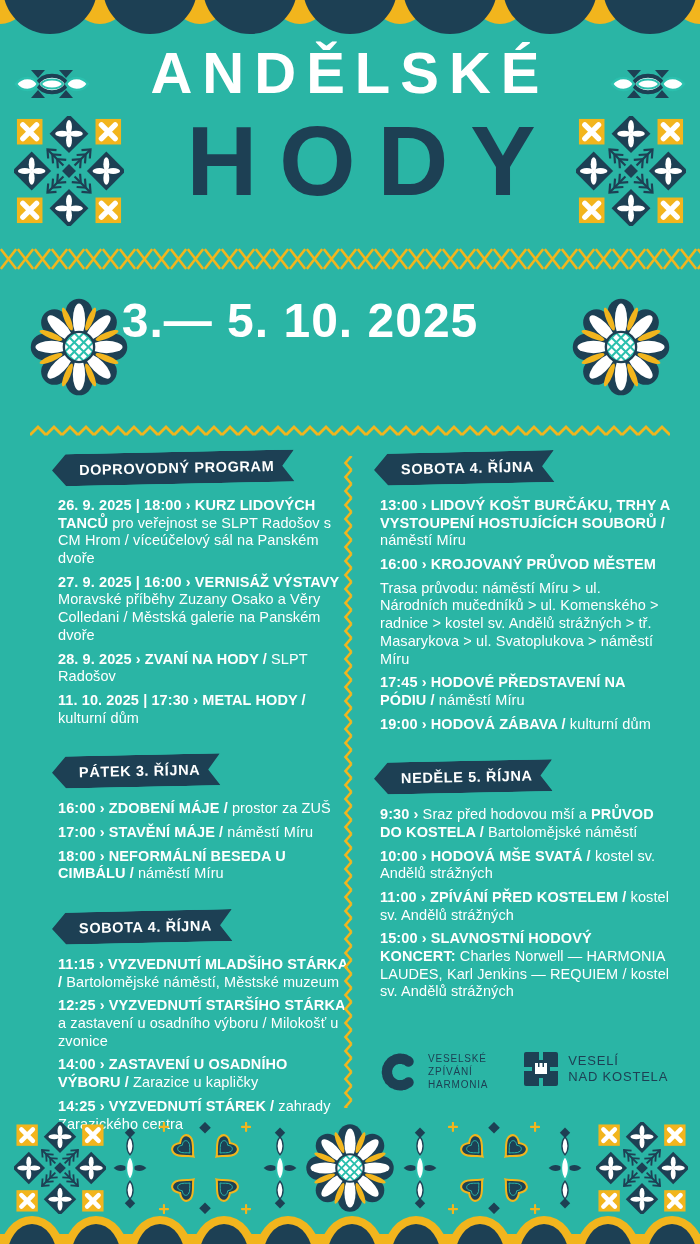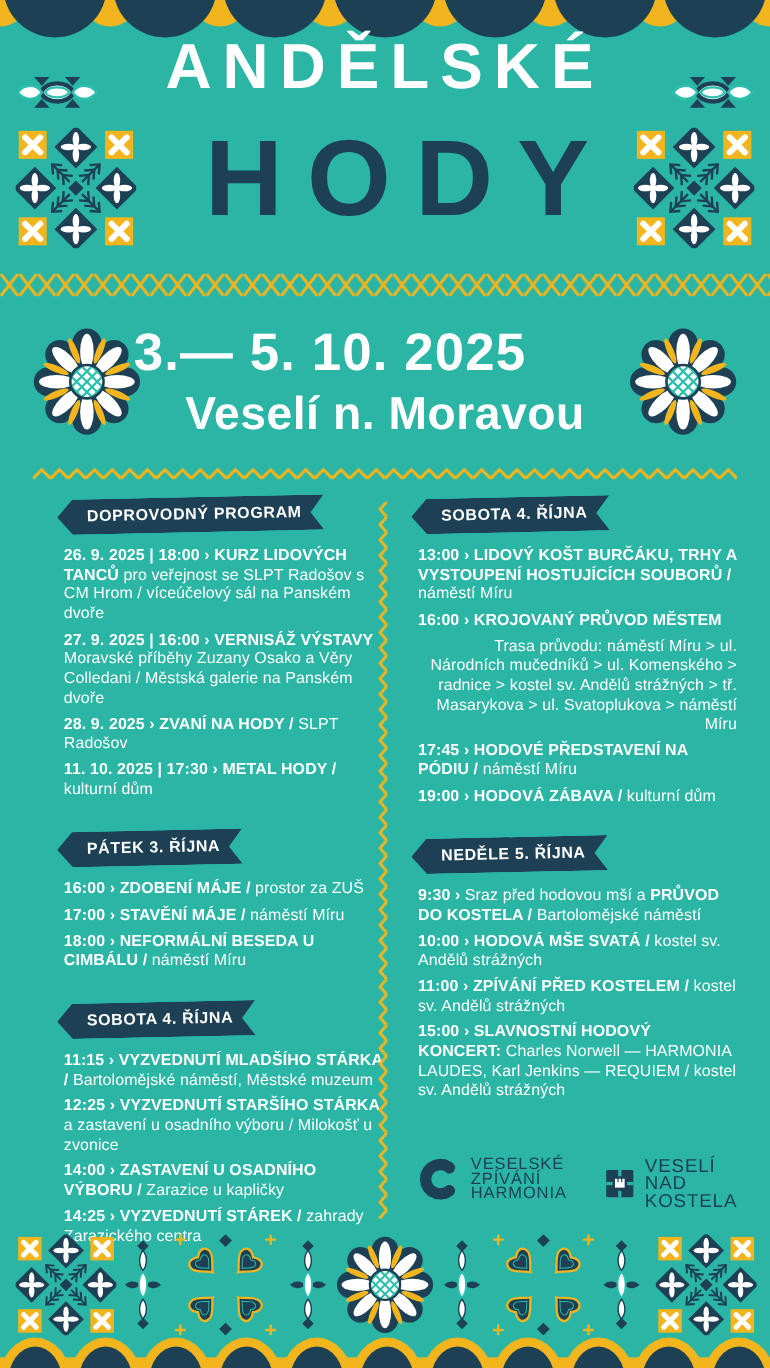--- a/index.html
+++ b/index.html
@@ -4,21 +4,21 @@
 <style>
   html,body{margin:0;padding:0;background:#fff;}
   .poster{
     position:relative;width:700px;height:1244px;overflow:hidden;
     background:#2AB5A5;
     font-family:"Liberation Sans", sans-serif;
   }
   .abs{position:absolute;}
   
   .title-1{
-    position:absolute;top:32px;left:0;width:700px;text-align:center;
+    position:absolute;top:44px;left:0;width:700px;text-align:center;
     font-size:58px;font-weight:700;color:#FFFFFF;letter-spacing:10px;line-height:1;
   }
   .title-2{
     position:absolute;top:112px;left:0;width:700px;text-align:center;
     font-size:98px;font-weight:700;color:#1D4054;letter-spacing:22px;line-height:1;padding-left:22px;
   }
   .date-range{
     position:absolute;top:297px;left:0;width:600px;text-align:center;
     font-size:48px;font-weight:700;color:#FFFFFF;letter-spacing:1px;line-height:1;
   }
@@ -34,26 +34,26 @@
     display:inline-block;background:#1D4054;color:#FFFFFF;
     font-size:14.5px;font-weight:700;letter-spacing:0.6px;
     height:32px;line-height:32px;padding:0 20px 0 27px;
     clip-path:polygon(0 50%,14px 0,100% 0,calc(100% - 12px) 50%,100% 100%,14px 100%);
     transform:rotate(-1.2deg);
     margin:22px 0 13px -6px;
   }
   .badge:first-child{margin-top:0;}
   .item{margin:0 0 6px 0;font-size:14.5px;line-height:1.22;letter-spacing:0.1px;}
   .item .b{font-weight:700;}
-  .item.plain{margin-top:0;text-align:right;}
+  .item.plain{margin-top:0;}
   
   .logos{position:absolute;left:380px;top:1052px;width:300px;display:flex;gap:36px;align-items:flex-start;}
   .logo{display:flex;gap:10px;align-items:center;}
-  .logo-text{color:#1D4054;font-size:15px;line-height:13px;letter-spacing:0.8px;font-weight:400;}
-  .logo-text.big{font-size:17px;line-height:16px;}
+  .logo-text{color:#1D4054;font-size:10px;line-height:13px;letter-spacing:0.8px;font-weight:400;}
+  .logo-text.big{font-size:13px;line-height:16px;}
 </style>
 </head>
 <body>
 
 <div class="poster">
 
   <svg width="0" height="0" style="position:absolute" aria-hidden="true">
     <defs>
       <symbol id="orn-eye" viewBox="0 0 76 36">
         <path d="M23,18 C29,7 47,7 53,18 C47,29 29,29 23,18 Z" fill="#FFFFFF" stroke="#1D4054" stroke-width="4"></path>
@@ -308,21 +308,20 @@
     <rect width="700" height="22" fill="url(#xst)"></rect>
   </svg>
 
   <svg class="abs" style="left:26px;top:294px" width="106" height="106">
       <use href="#orn-flower"></use>
     </svg>
   <svg class="abs" style="left:568px;top:294px" width="106" height="106">
       <use href="#orn-flower"></use>
     </svg>
   <div class="date-range">3.— 5. 10. 2025</div>
-  <div class="city-name">Veselí n. Moravou</div>
 
   <svg class="abs" style="left:30px;top:424px" width="640" height="14">
     <defs>
       <pattern id="zzh" width="16" height="14" patternUnits="userSpaceOnUse">
         <path d="M0,11 L8,3 L16,11" stroke="#F2B51D" stroke-width="2.8" fill="none"></path>
       </pattern>
     </defs>
     <rect width="640" height="14" fill="url(#zzh)"></rect>
   </svg>
 

